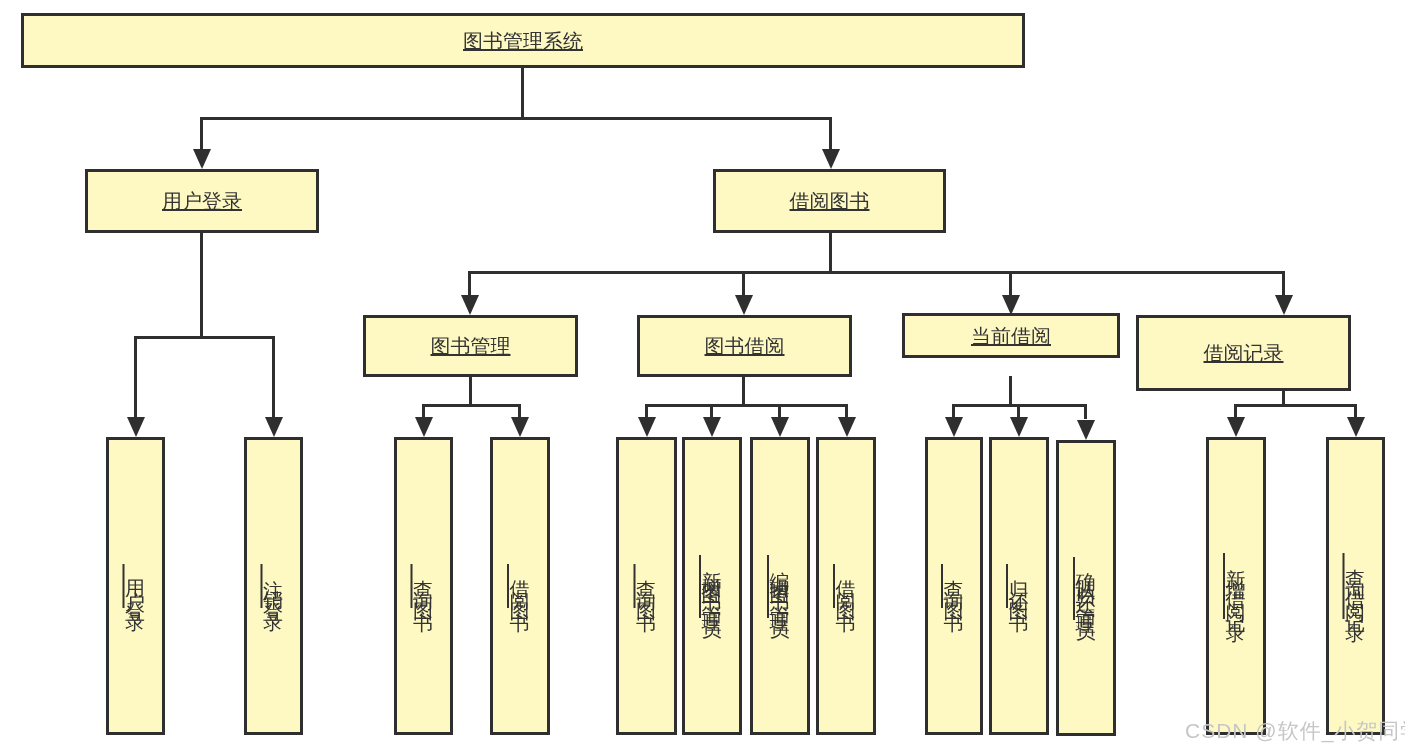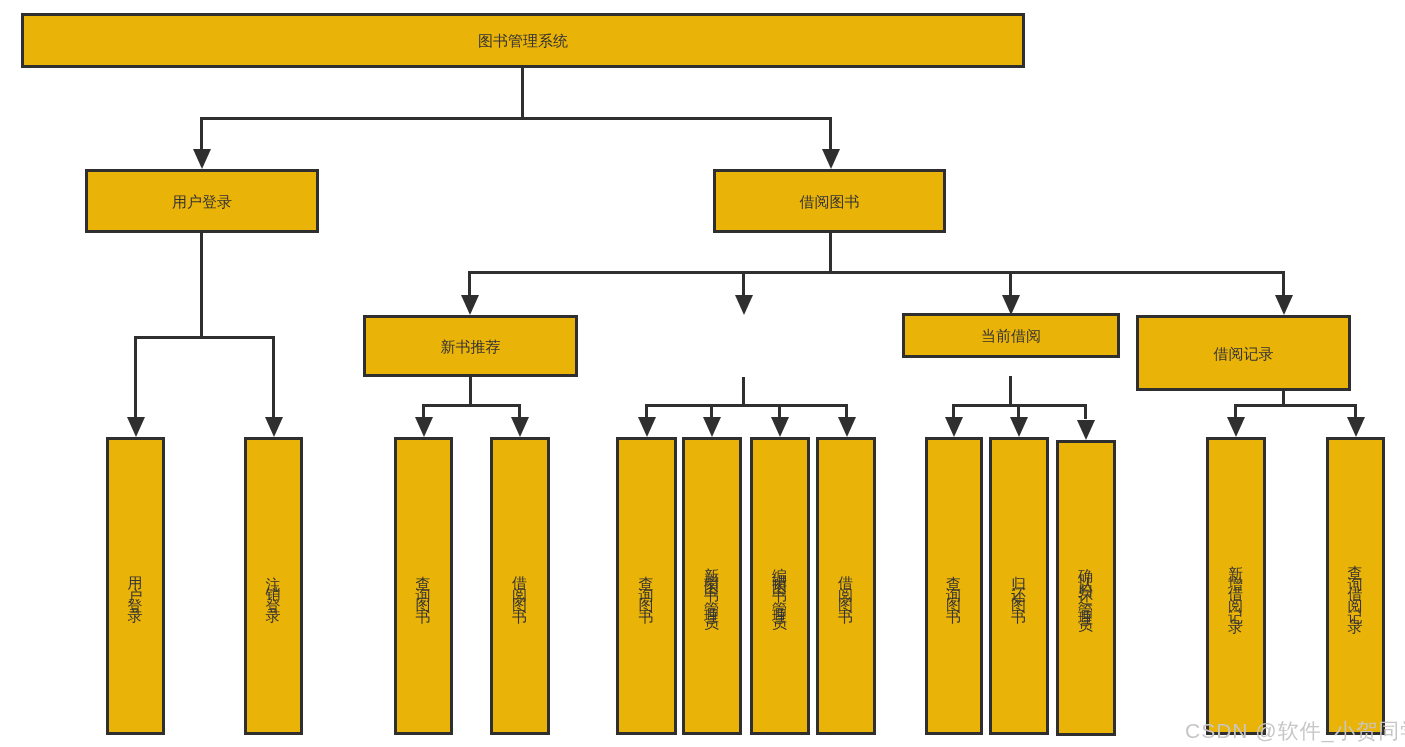--- a/index.html
+++ b/index.html
@@ -17,27 +17,28 @@
     position:relative;
     width:1405px;
     height:747px;
     background:var(--bg);
     overflow:hidden;
   }
   .node{
     position:absolute;
     box-sizing:border-box;
     border:3px solid var(--line);
-    background:#eab308;
+    background:#fef9c3;
     display:flex;
     align-items:center;
     justify-content:center;
     color:var(--text);
-    font-size:15px;
+    font-size:20px;
     line-height:1;
+    text-decoration:underline;
   }
   .node.leaf span{
     writing-mode:vertical-rl;
     text-orientation:mixed;
     letter-spacing:11px;
     white-space:nowrap;
   }
   .node.leaf-long span{
     letter-spacing:7px;
   }
@@ -138,21 +139,24 @@
   </div>
 
   <div class="node" style="left:85px;top:169px;width:234px;height:64px;">
     <span>用户登录</span>
   </div>
   <div class="node" style="left:713px;top:169px;width:233px;height:64px;">
     <span>借阅图书</span>
   </div>
 
   <div class="node" style="left:363px;top:315px;width:215px;height:62px;">
-    <span>新书推荐</span>
+    <span>图书管理</span>
+  </div>
+  <div class="node" style="left:637px;top:315px;width:215px;height:62px;">
+    <span>图书借阅</span>
   </div>
   <div class="node" style="left:902px;top:313px;width:218px;height:45px;">
     <span>当前借阅</span>
   </div>
   <div class="node" style="left:1136px;top:315px;width:215px;height:76px;">
     <span>借阅记录</span>
   </div>
 
   <div class="node leaf" style="left:106px;top:437px;width:59px;height:298px;">
     <span>用户登录</span>

